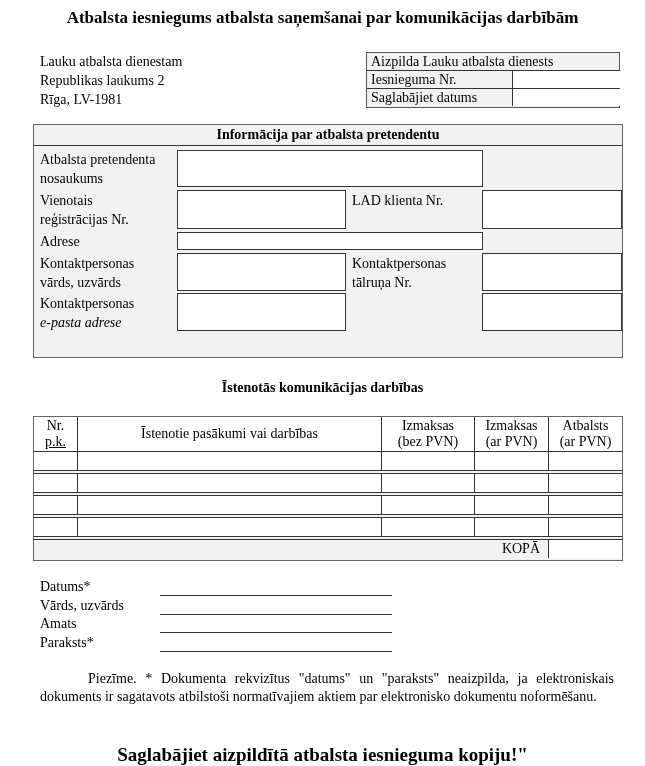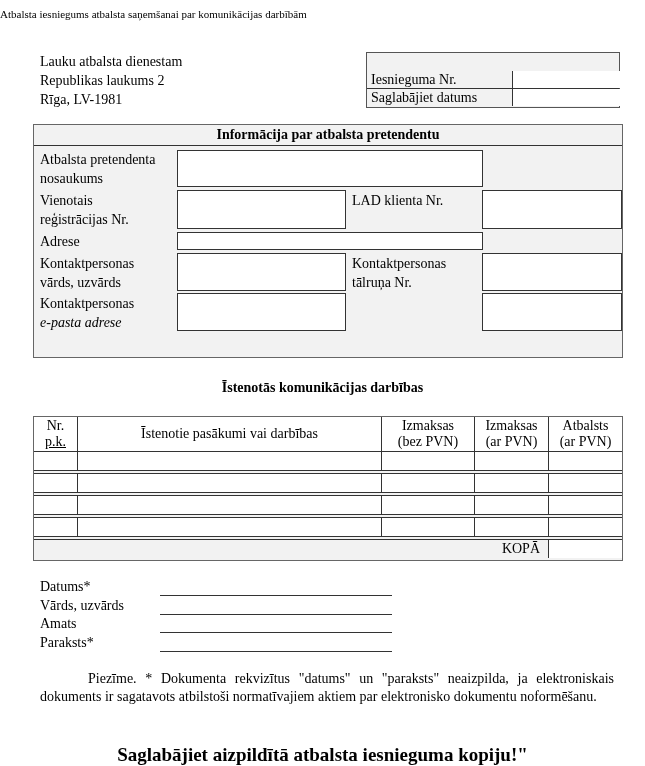--- a/index.html
+++ b/index.html
@@ -4,22 +4,22 @@
   <style>
     html, body { margin: 0; padding: 0; background: #ffffff; }
     body {
       width: 645px; height: 766px; position: relative; overflow: hidden;
       font-family: "Liberation Serif", "DejaVu Serif", serif;
       color: #000;
       font-size: 14px;
     }
     .abs { position: absolute; }
     .title {
-      left: 0; width: 645px; top: 8px; 
-      font-weight: normal; font-size: 11px;
+      left: 0; width: 645px; top: 8px; text-align: center;
+      font-weight: bold; font-size: 17px;
     }
     .addr { left: 40px; font-size: 14px; line-height: 19px; }
 
     
     .ladbox {
       left: 366px; top: 52px; width: 252px; height: 54px;
       border: 1px solid #555; background: #f2f2f2;
     }
     .ladbox .row { position: absolute; left: 0; width: 252px; height: 17px; border-bottom: 1px solid #333; }
     .ladbox .row.last { border-bottom: none; }
@@ -70,20 +70,23 @@
 </head>
 <body>
 
 <div class="abs title">Atbalsta iesniegums atbalsta saņemšanai par komunikācijas darbībām</div>
 
 <div class="abs addr" style="top:52px">Lauku atbalsta dienestam</div>
 <div class="abs addr" style="top:71px">Republikas laukums 2</div>
 <div class="abs addr" style="top:90px">Rīga, LV-1981</div>
 
 <div class="abs ladbox">
+  <div class="row" style="top:0">
+    <span class="lbl">Aizpilda Lauku atbalsta dienests</span>
+  </div>
   <div class="row" style="top:18px">
     <span class="lbl">Iesnieguma Nr.</span>
     <div class="val"></div>
   </div>
   <div class="row last" style="top:36px">
     <span class="lbl">Saglabājiet datums</span>
     <div class="val"></div>
   </div>
 </div>
 

